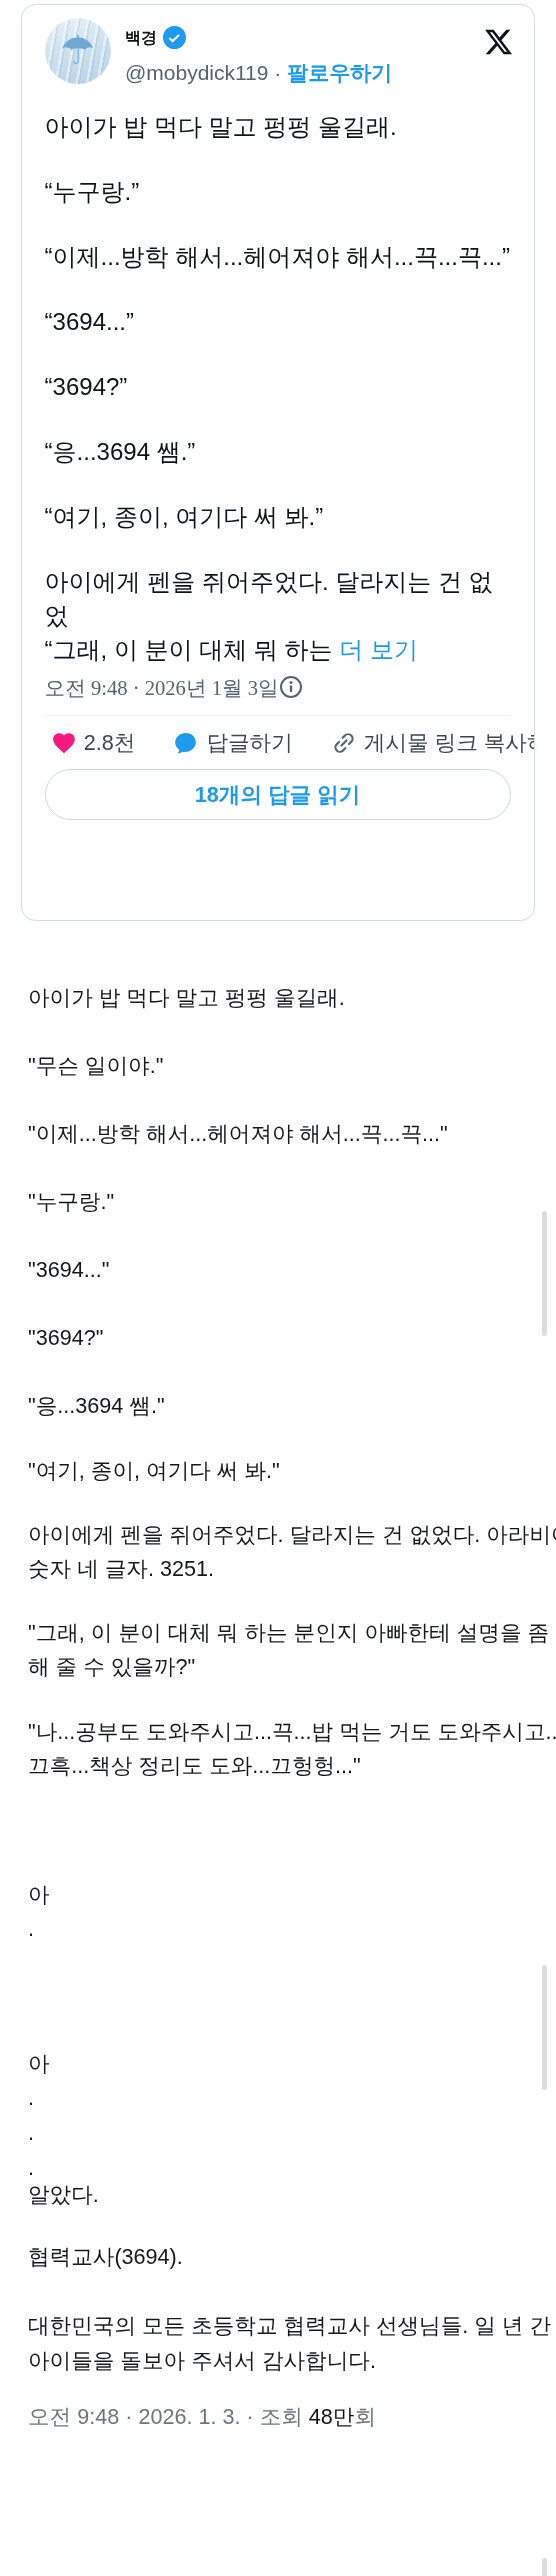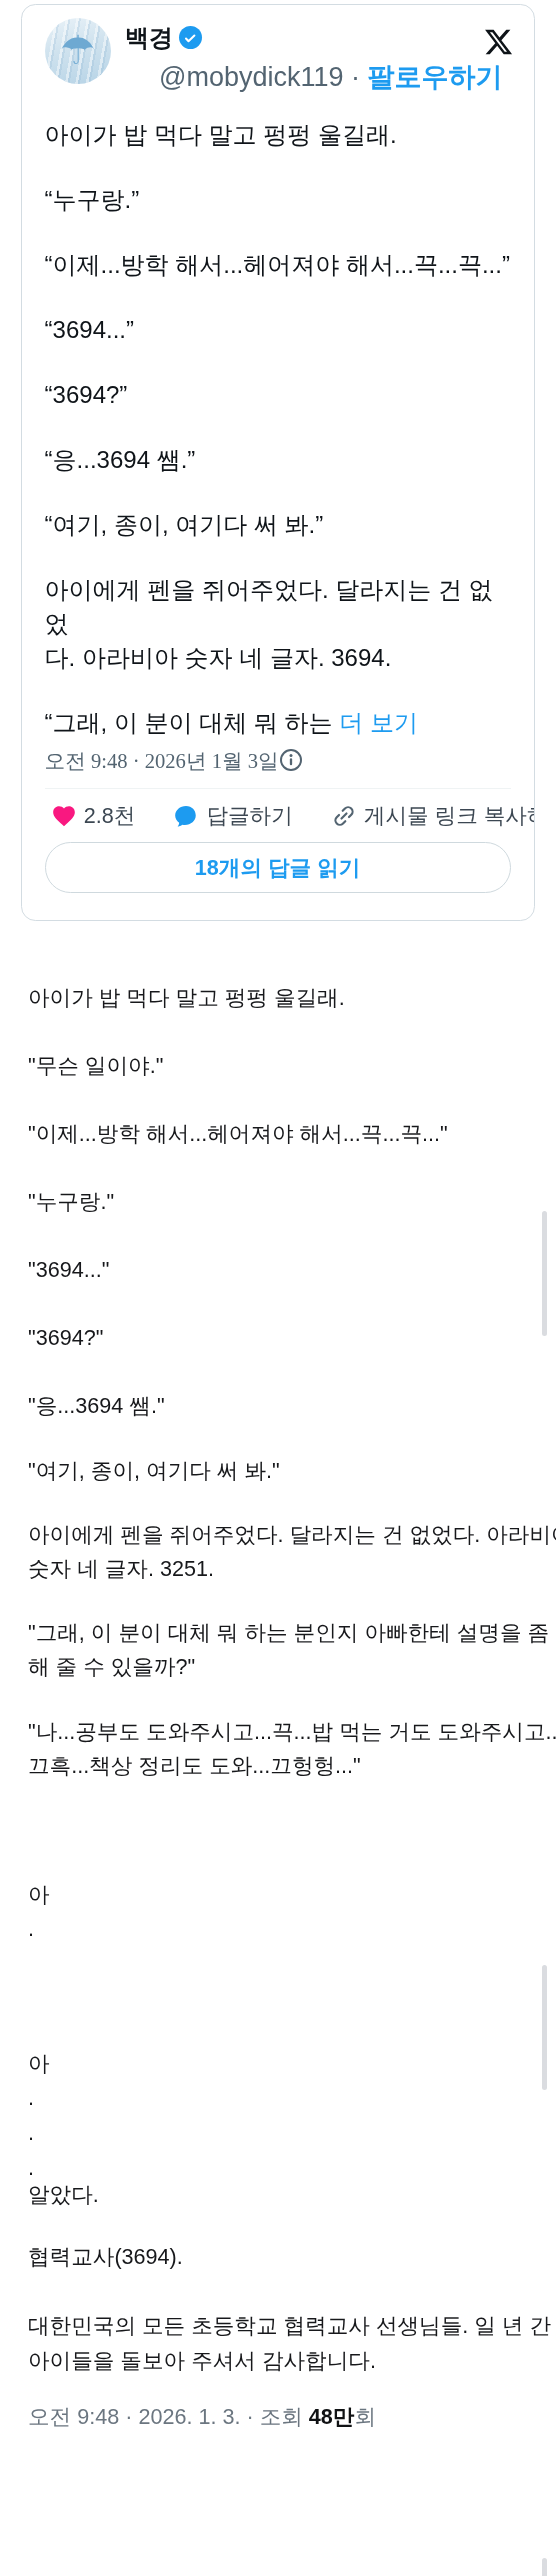--- a/index.html
+++ b/index.html
@@ -9,24 +9,24 @@
   
   .tweet-card{position:absolute;left:20.6px;top:4.1px;width:514px;height:917px;box-sizing:border-box;
               background:#fff;border:1px solid #d3dce2;border-radius:14.4px;padding:13px 23px 0 23px;overflow:hidden;}
   .tc-header{position:relative;display:flex;align-items:flex-start;}
   .avatar{width:66px;height:66px;border-radius:50%;flex:0 0 auto;overflow:hidden;position:relative;
           background:linear-gradient(165deg,#e9f2f8 0%,#cfe2ee 45%,#b6d3e6 100%);}
   .avatar .rain{position:absolute;inset:0;background:repeating-linear-gradient(100deg,rgba(255,255,255,.45) 0 2.6px,rgba(120,165,200,.18) 2.6px 4.6px,transparent 4.6px 10.3px);}
   .avatar .umb{position:absolute;left:0;right:0;top:4.1px;text-align:center;font-size:40px;line-height:57px;color:#6ea9d2;}
   .tc-id{margin-left:14.4px;padding-top:5.2px;min-width:0;}
   .tc-name-row{display:flex;align-items:center;gap:6.2px;}
-  .tc-name{font-size:24px;font-weight:bold;color:#0f1419;line-height:29px;}
+  .tc-name{font-size:16px;font-weight:bold;color:#0f1419;line-height:29px;}
   .badge{width:23px;height:23px;border-radius:50%;background:#1d9bf0;display:inline-flex;align-items:center;justify-content:center;}
   .badge svg{width:14.4px;height:14.4px;}
-  .tc-handle-row{margin-top:7.2px;font-size:27px;color:#536471;white-space:nowrap;margin-left:34px;}
+  .tc-handle-row{margin-top:7.2px;font-size:21px;color:#536471;white-space:nowrap;}
   .tc-follow{color:#1d9bf0;font-weight:bold;text-decoration:none;}
   .x-logo{position:absolute;right:-3.1px;top:9.3px;width:31px;height:30px;}
   .x-logo svg{width:31px;height:30px;fill:#0f1419;}
 
   .tc-body{margin-top:23px;}
   .tw-line{font-size:24px;line-height:34px;color:#0f1419;}
   .tw-line.mb{margin-bottom:31px;}
   .see-more{color:#1d9bf0;text-decoration:none;}
 
   .tc-time-row{margin-top:6.2px;display:flex;align-items:center;justify-content:flex-start;font-family:Liberation Serif, serif;}
@@ -40,21 +40,21 @@
   .act svg{width:26px;height:26px;}
   .act-label{font-size:21.6px;color:#3c4752;font-weight:500;white-space:nowrap;}
 
   .reply-pill{margin-top:11.3px;height:49px;border:1px solid #cfd9de;border-radius:515px;background:#fff;
               display:flex;align-items:center;justify-content:center;cursor:pointer;}
   .reply-pill span{font-size:21.6px;font-weight:bold;color:#1d9bf0;}
 
   
   .t-line{position:absolute;left:28px;font-size:21.6px;line-height:30px;color:#17181b;white-space:nowrap;}
   .meta-line{position:absolute;left:28px;font-size:21.6px;color:#6b7680;white-space:nowrap;}
-  .meta-line b{color:#101214;font-weight:bold;margin-top:36px;}
+  .meta-line b{color:#101214;font-weight:normal;margin-top:36px;}
 
   
   .scroll-thumb{position:absolute;left:542px;width:5.2px;height:125px;background:#dadce0;border-radius:3.1px;}
 </style>
 </head>
 <body>
 
 <div class="page">
 
   <div class="tweet-card">
@@ -88,21 +88,20 @@
 
     <div class="tc-body">
       <div class="tw-line mb">아이가 밥 먹다 말고 펑펑 울길래.</div>
       <div class="tw-line mb">“누구랑.”</div>
       <div class="tw-line mb">“이제...방학 해서...헤어져야 해서...끅...끅...”</div>
       <div class="tw-line mb">“3694...”</div>
       <div class="tw-line mb">“3694?”</div>
       <div class="tw-line mb">“응...3694 쌤.”</div>
       <div class="tw-line mb">“여기, 종이, 여기다 써 봐.”</div>
       <div class="tw-line">아이에게 펜을 쥐어주었다. 달라지는 건 없었</div>
-      <div class="tw-line mb">다. 아라비아 숫자 네 글자. 3694.</div>
       <div class="tw-line">
         <span>“그래, 이 분이 대체 뭐 하는 </span><a class="see-more" href="#">더 보기</a>
       </div>
     </div>
 
     <div class="tc-time-row">
       <span class="tc-time">오전 9:48 · 2026년 1월 3일</span>
       <span class="info-btn">
         <svg viewBox="0 0 24 24">
             <circle cx="12" cy="12" r="10" fill="none" stroke="#536471" stroke-width="2"></circle>

